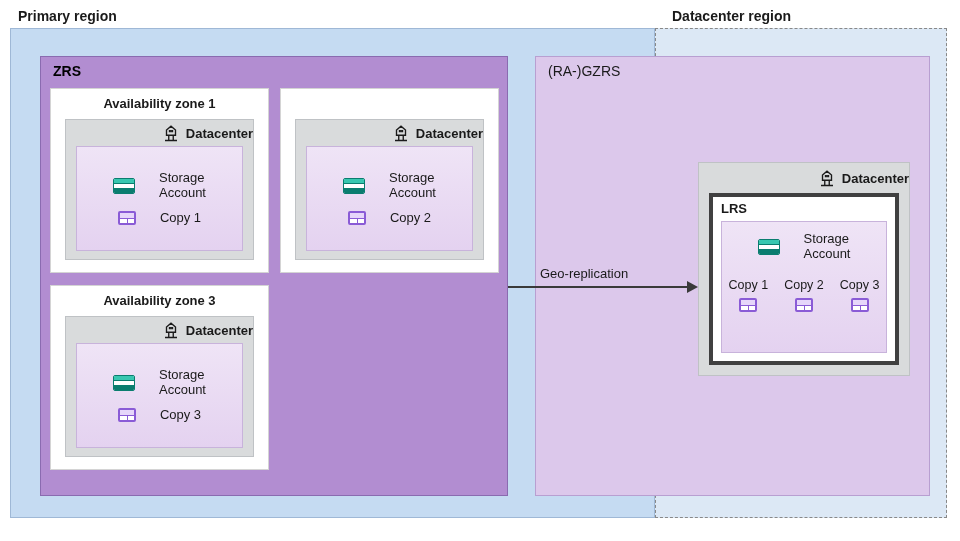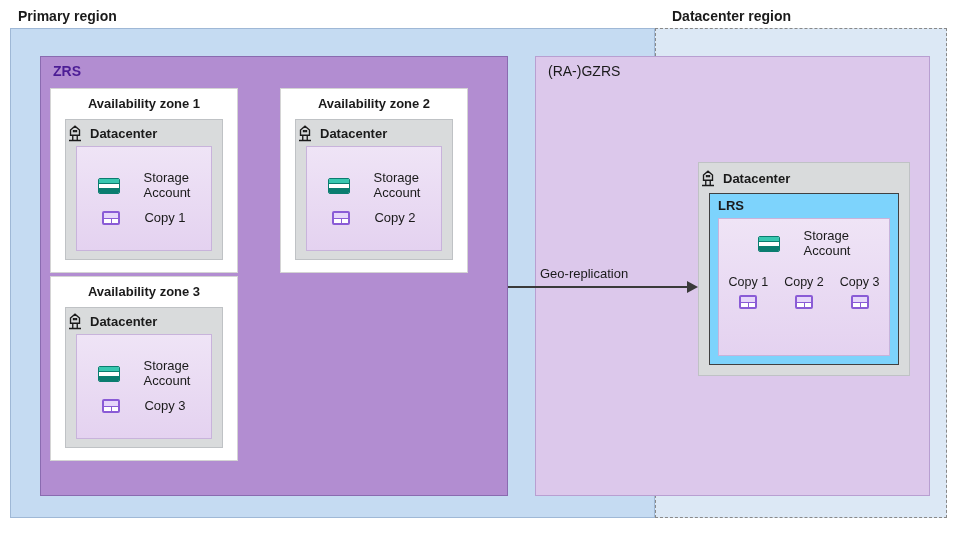--- a/index.html
+++ b/index.html
@@ -51,49 +51,49 @@
     width: 468px;
     height: 440px;
     background: #b28dd1;
     border: 1px solid #8a6bb0;
   }
   .zrs-title {
     position: absolute;
     left: 12px; top: 6px;
     font-weight: 700;
     font-size: 14px;
-    color: #4c1d95;
+    color: #000000;
   }
 
   .gzrs-box {
     position: absolute;
     left: 535px;
     top: 56px;
     width: 395px;
     height: 440px;
     background: #dcc8eb;
     border: 1px solid #b89fd1;
   }
   .gzrs-title {
     position: absolute;
     left: 12px; top: 6px;
     font-weight: 400;
     font-size: 14px;
   }
 
   .az-card {
     position: absolute;
-    width: 188px;
+    width: 219px;
     height: 185px;
     background: #fff;
     border: 1px solid #d4d4d4;
   }
   .az1 { left: 50px; top: 88px; }
   .az2 { left: 280px; top: 88px; }
-  .az3 { left: 50px; top: 276px; }
+  .az3 { left: 50px; top: 285px; }
 
   .az-title {
     text-align: center;
     font-weight: 700;
     font-size: 13px;
     padding-top: 7px;
   }
   .dc-box {
     position: absolute;
     left: 14px; right: 14px;
@@ -102,21 +102,21 @@
     background: #d9dbdc;
     border: 1px solid #bfc2c5;
   }
   .dc-title {
     text-align: center;
     font-weight: 700;
     font-size: 13px;
     padding-top: 4px;
     display: flex;
     gap: 6px;
-    justify-content: flex-start;
+    justify-content: flex-end;
     align-items: center;
   }
   .dc-inner {
     position: absolute;
     left: 10px; right: 10px;
     top: 26px; bottom: 8px;
     background: linear-gradient(#efe4f6, #e4d2f0);
     border: 1px solid #c8b3db;
     display: flex;
     flex-direction: column;
@@ -176,22 +176,22 @@
     height: 214px;
     background: #d9dbdc;
     border: 1px solid #bfc2c5;
   }
   .dc-secondary .dc-title { padding-top: 6px; }
   .lrs-box {
     position: absolute;
     left: 10px; right: 10px;
     top: 30px;
     bottom: 10px;
-    background: #7dd3fc;
-    border: 1px solid #404040;
+    background: #ffffff;
+    border: 4px solid #404040;
   }
   .lrs-title {
     position: absolute;
     left: 8px; top: 4px;
     font-weight: 700;
     font-size: 13px;
   }
   .lrs-inner {
     position: absolute;
     left: 8px; right: 8px;
@@ -283,21 +283,20 @@
         </div>
         <div class="row-item">
           <span class="icon-copy"></span>
           <span>Copy 1</span>
         </div>
       </div>
     </div>
   </div>
 
   <div class="az-card az2">
-    <div class="az-title">Availability zone 2</div>
     <div class="dc-box">
       <div class="dc-title">
         <svg class="icon-dc" viewBox="0 0 24 24">
             <path fill="none" stroke="#1a1a1a" stroke-width="1.8" d="M4 22h16 M9 22v-7h6v7 M6 15V8l6-5 6 5v7z M10 9h1v1h-1z M13 9h1v1h-1z"></path>
           </svg>
         <span>Datacenter</span>
       </div>
       <div class="dc-inner">
         <div class="row-item">
           <span class="icon-storage">

